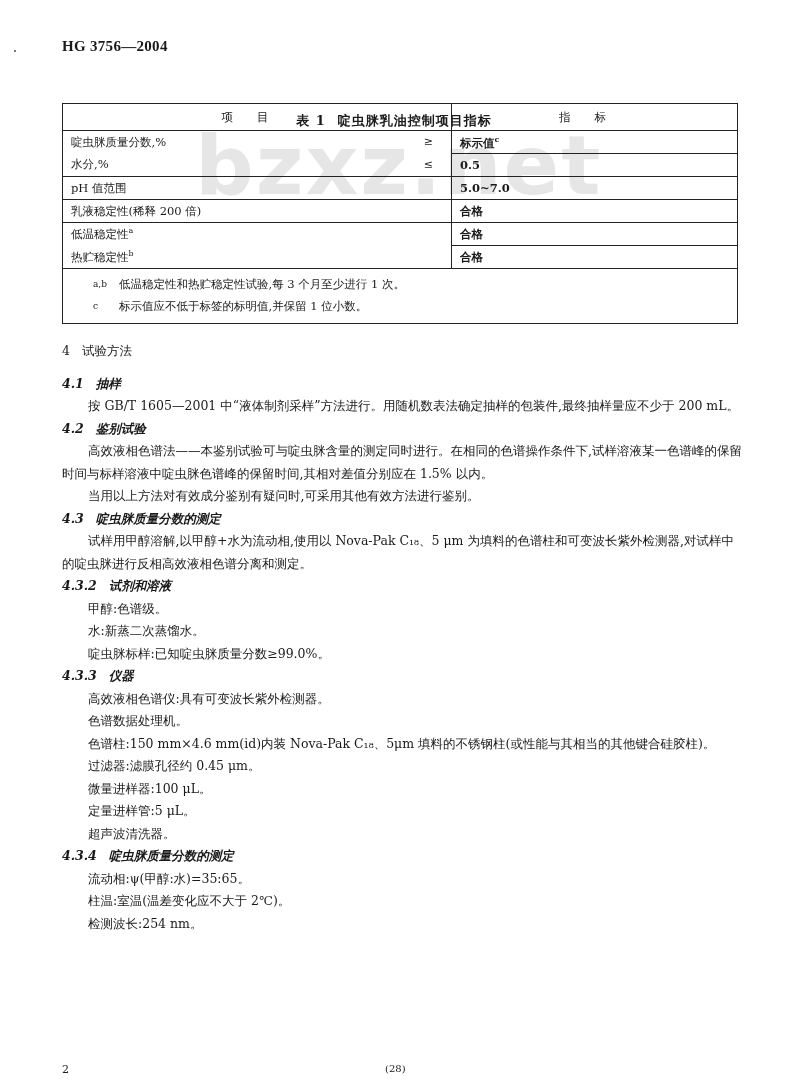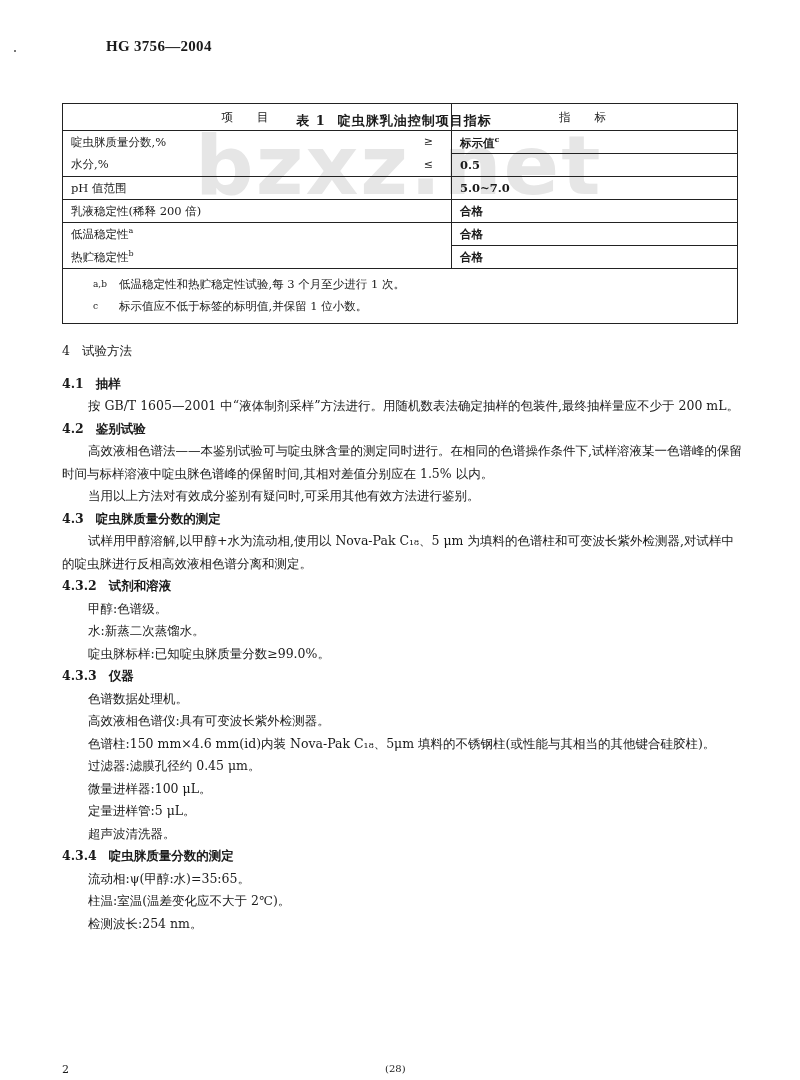--- a/index.html
+++ b/index.html
@@ -1,21 +1,21 @@
 <!DOCTYPE html>
 <html><head>
 <meta charset="utf-8">
 <style>
   html, body { margin: 0; padding: 0; }
   body {
     width: 800px; height: 1080px; background: #ffffff; position: relative; overflow: hidden;
     font-family: "DejaVu Serif", "Liberation Serif", serif; color: #1a1a1a;
   }
   .abs { position: absolute; }
-  .std-code { left: 62px; top: 38px; font-size: 15px; font-weight: bold; letter-spacing: 0.3px; font-family: "Liberation Serif", serif; margin-left: 44px; }
+  .std-code { left: 62px; top: 38px; font-size: 15px; font-weight: bold; letter-spacing: 0.3px; font-family: "Liberation Serif", serif; }
   .dot { left: 14px; top: 50px; width: 2px; height: 2px; background: #777; }
   .table-title { left: 0; width: 788px; top: 84px; text-align: center; font-size: 13px; font-weight: bold; letter-spacing: 1px; margin-top: 28px; }
   .table-title .num { margin-right: 12px; }
 
   .watermark {
     left: 195px; top: 125px; font-family: "DejaVu Sans", sans-serif; font-weight: bold;
     font-size: 82px; color: #e6e6e6; letter-spacing: 2px; z-index: 0; line-height: 1;
   }
 
   table.spec {
@@ -31,21 +31,21 @@
   table.spec td.item { width: 372px; position: relative; }
   table.spec td.val { text-align: left; font-weight: bold; }
   table.spec td .rel { position: absolute; right: 18px; top: 4px; font-size: 11px; }
   table.spec tr.last td { border-bottom: 1.5px solid #222; }
   table.spec td.notes { border-bottom: 1.5px solid #222; padding: 4px 9px 6px 30px; line-height: 22px; }
   .sup { font-size: 8px; vertical-align: super; }
   .note-mark { display: inline-block; width: 26px; font-size: 9px; vertical-align: top; }
 
   .content { left: 62px; top: 340px; width: 680px; font-size: 12.5px; line-height: 22.5px; }
   .h1 { font-weight: normal; margin: 0 0 10px 0; }
-  .h2 { font-weight: bold; margin: 0; }
+  .h2 { font-weight: bold; margin: 0; font-style: italic; }
   .h2 .n, .h1 .n { display: inline-block; margin-right: 12px; }
   .p { text-indent: 26px; margin: 0; }
   .pl { padding-left: 26px; margin: 0; }
 
   .page-num { left: 62px; top: 1063px; font-size: 11px; }
   .page-ref { left: 385px; top: 1063px; font-size: 10px; }
 </style>
 </head>
 <body>
 
@@ -110,22 +110,22 @@
   <div class="h2"><span class="n">4.3</span><span>啶虫脒质量分数的测定</span></div>
 
   <p class="p">试样用甲醇溶解,以甲醇+水为流动相,使用以 Nova-Pak C₁₈、5 μm 为填料的色谱柱和可变波长紫外检测器,对试样中的啶虫脒进行反相高效液相色谱分离和测定。</p>
 
   <div class="h2"><span class="n">4.3.2</span><span>试剂和溶液</span></div>
   <p class="pl">甲醇:色谱级。</p>
   <p class="pl">水:新蒸二次蒸馏水。</p>
   <p class="pl">啶虫脒标样:已知啶虫脒质量分数≥99.0%。</p>
 
   <div class="h2"><span class="n">4.3.3</span><span>仪器</span></div>
+  <p class="pl">高效液相色谱仪:具有可变波长紫外检测器。</p>
   <p class="pl">色谱数据处理机。</p>
-  <p class="pl">高效液相色谱仪:具有可变波长紫外检测器。</p>
   <p class="p">色谱柱:150 mm×4.6 mm(id)内装 Nova-Pak C₁₈、5μm 填料的不锈钢柱(或性能与其相当的其他键合硅胶柱)。</p>
   <p class="pl">过滤器:滤膜孔径约 0.45 μm。</p>
   <p class="pl">微量进样器:100 μL。</p>
   <p class="pl">定量进样管:5 μL。</p>
   <p class="pl">超声波清洗器。</p>
 
   <div class="h2"><span class="n">4.3.4</span><span>啶虫脒质量分数的测定</span></div>
   <p class="pl">流动相:ψ(甲醇:水)=35:65。</p>
   <p class="pl">柱温:室温(温差变化应不大于 2℃)。</p>
   <p class="pl">检测波长:254 nm。</p>

